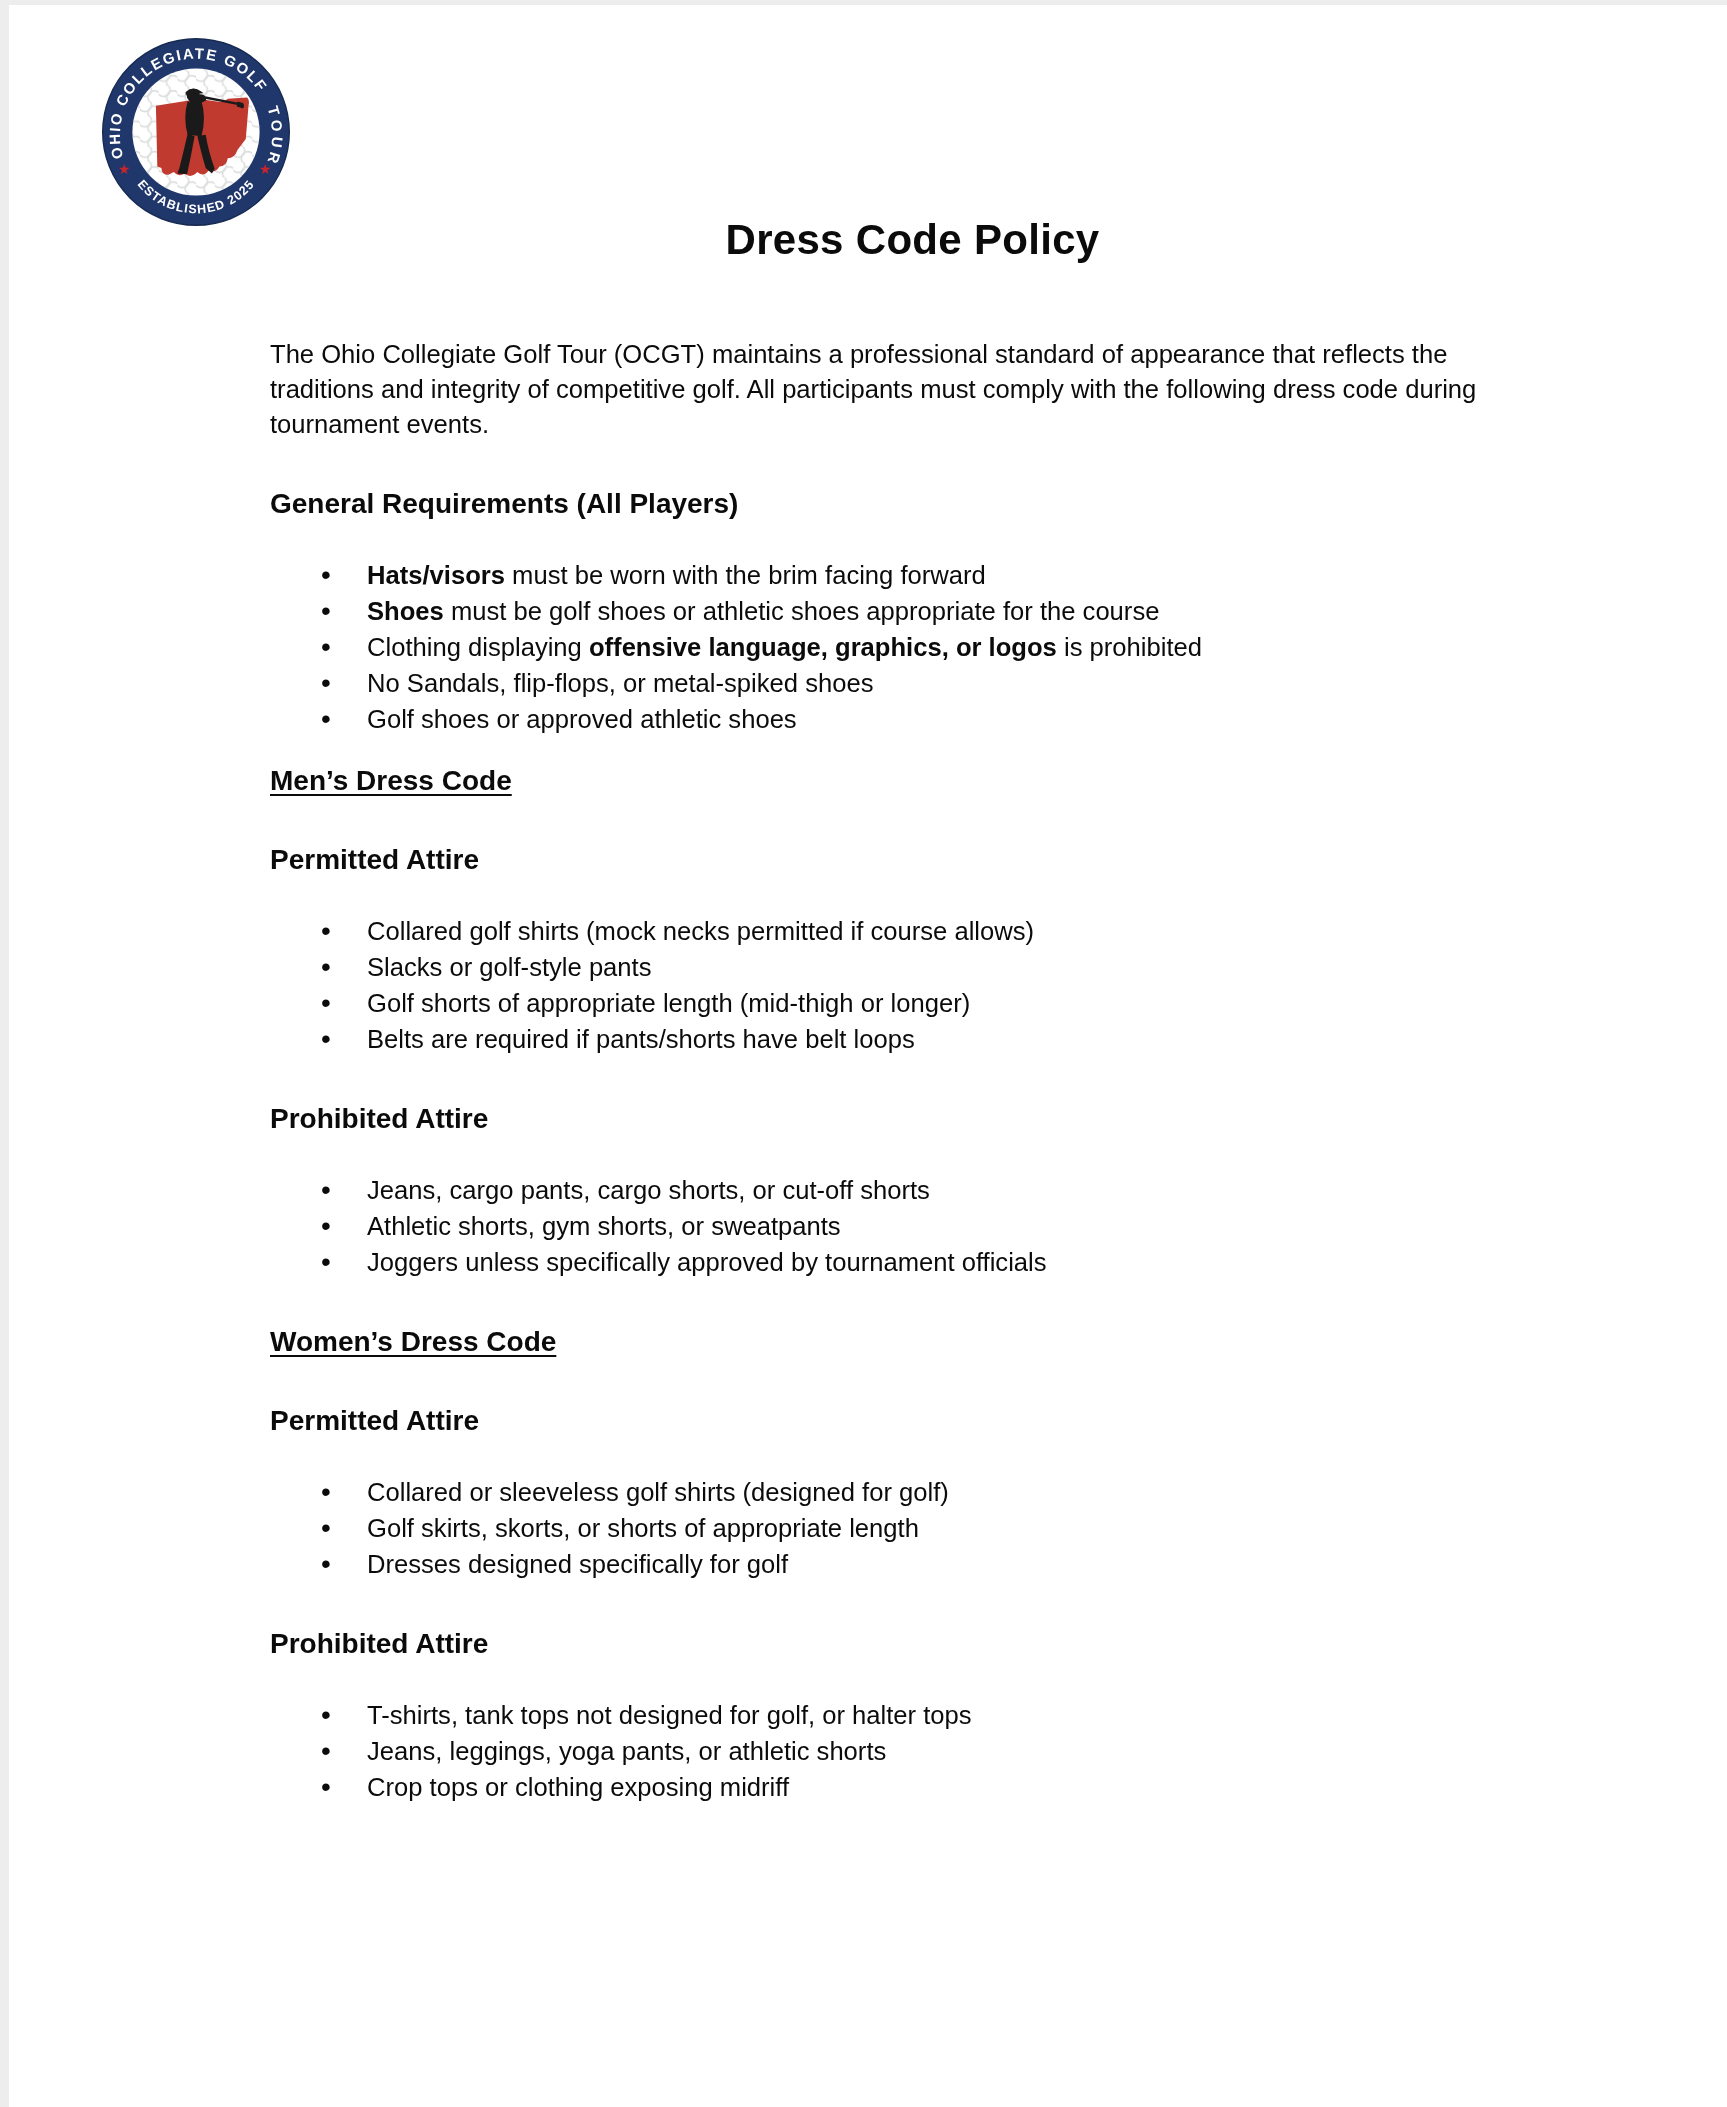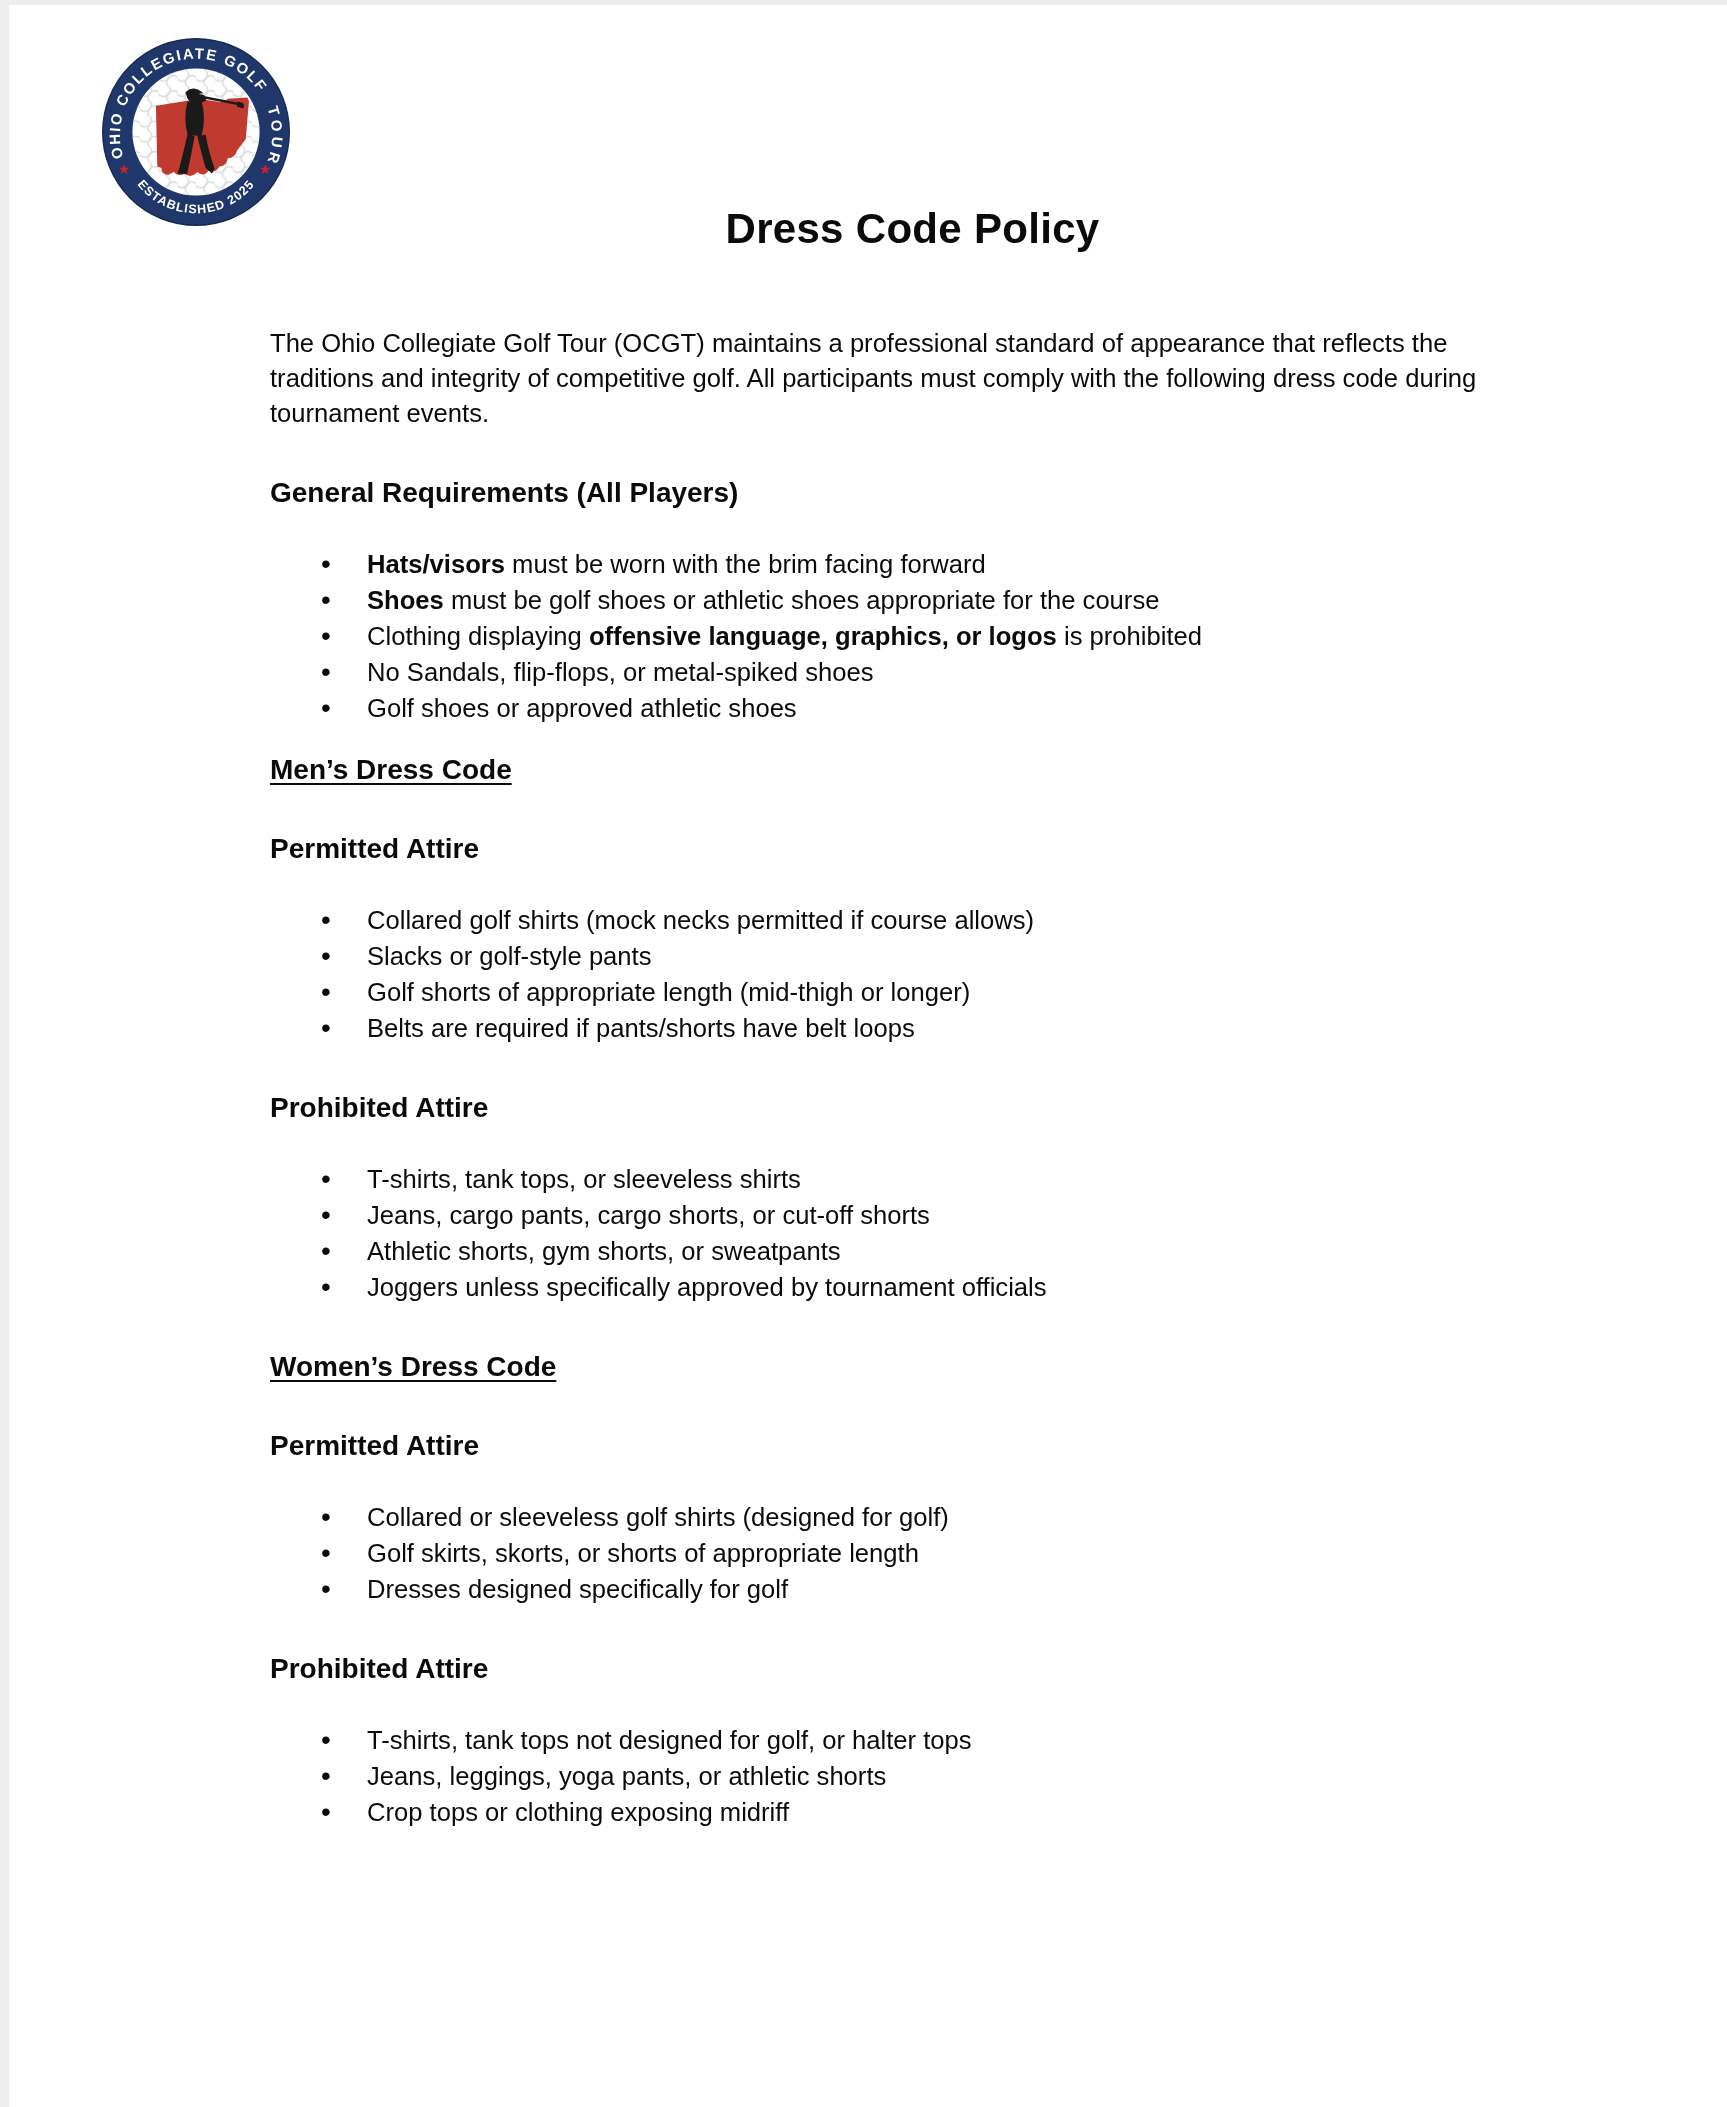--- a/index.html
+++ b/index.html
@@ -10,21 +10,21 @@
     overflow:hidden;
     font-family:"Liberation Sans","DejaVu Sans",sans-serif;
     color:#0b0b0b;
   }
   .edge-left{position:absolute;left:0;top:0;width:9px;height:100%;background:#ededed;}
   .edge-top{position:absolute;left:0;top:0;width:100%;height:4.8px;background:#ededed;}
 
   .logo{position:absolute;left:102px;top:38px;width:188px;height:188px;}
   .logo svg{display:block;width:100%;height:100%;}
 
-  .content{position:absolute;left:270px;top:5px;width:1223px;}
+  .content{position:absolute;left:270px;top:16px;width:1223px;}
 
   h1.doc-title{
     margin:203px 0 0;
     font-size:42px;line-height:42px;font-weight:700;
     text-align:center;position:relative;left:31px;
     letter-spacing:0.3px;
   }
   p.intro{
     margin:76px 0 0;
     font-size:25.6px;line-height:35px;
@@ -140,21 +140,20 @@
     <h3 class="sec">Permitted Attire</h3>
     <ul class="bullets">
       <li>Collared golf shirts (mock necks permitted if course allows)</li>
       <li>Slacks or golf-style pants</li>
       <li>Golf shorts of appropriate length (mid-thigh or longer)</li>
       <li>Belts are required if pants/shorts have belt loops</li>
     </ul>
 
     <h3 class="sec">Prohibited Attire</h3>
     <ul class="bullets">
-      <li>T-shirts, tank tops, or sleeveless shirts</li>
       <li>Jeans, cargo pants, cargo shorts, or cut-off shorts</li>
       <li>Athletic shorts, gym shorts, or sweatpants</li>
       <li>Joggers unless specifically approved by tournament officials</li>
     </ul>
 
     <h2 class="sec underlined">Women’s Dress Code</h2>
 
     <h3 class="sec">Permitted Attire</h3>
     <ul class="bullets">
       <li>Collared or sleeveless golf shirts (designed for golf)</li>

